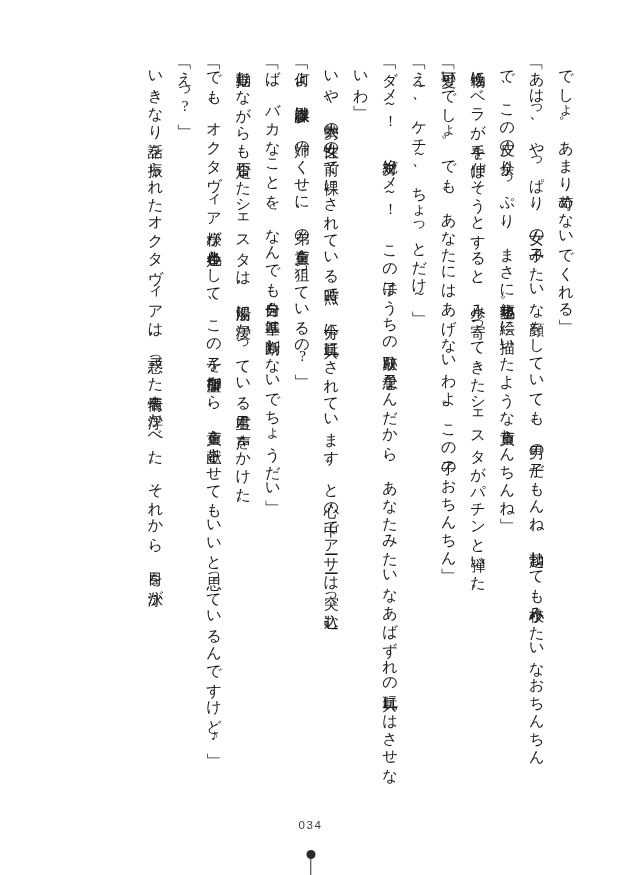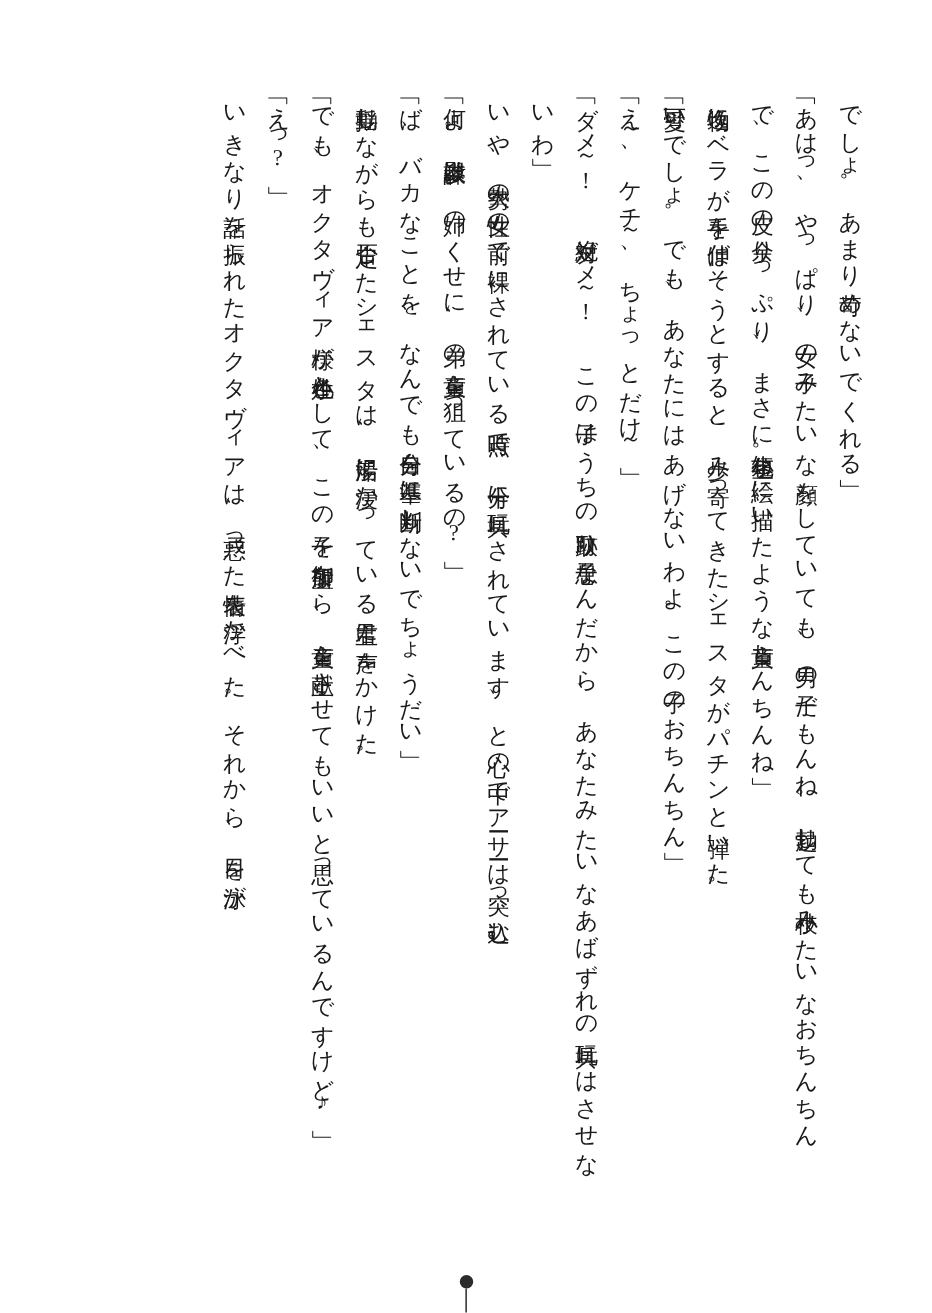--- a/index.html
+++ b/index.html
@@ -83,17 +83,18 @@
 「え～、ケチ～、ちょっとだけ～」
 「ダメ～! 絶対ダメ～! この子はうちの跡取り息子なんだから、あなたみたいなあばずれの玩具にはさせないわ」
 いや、大勢の女性の前で裸にされている時点で、十分に玩具にされています、と心の中でアーサーは突っ込む。
 「何よ。参謀殿は、姉のくせに、弟の童貞を狙っているの?」
 「ば、バカなことを、なんでも自分を基準に判断しないでちょうだい」
 動揺しながらも否定したシェスタは、湯船に浸かっている主君に声をかけた。
 「でも、オクタヴィア様が色小姓として、この子を御所望なら、童貞を献上させてもいいと思っているんですけど♪」
 「えっ?」
 いきなり話を振られたオクタヴィアは、戸惑った表情を浮かべた。それから、目を泳が</div>
 
+  <div class="page-number">034</div>
 
   <div class="footer-stem"></div>
   <div class="footer-mark"></div>
 
 </div>
 
 </body></html>

